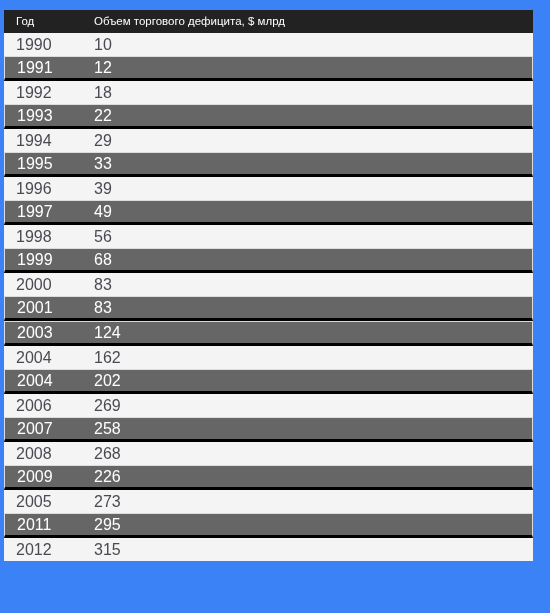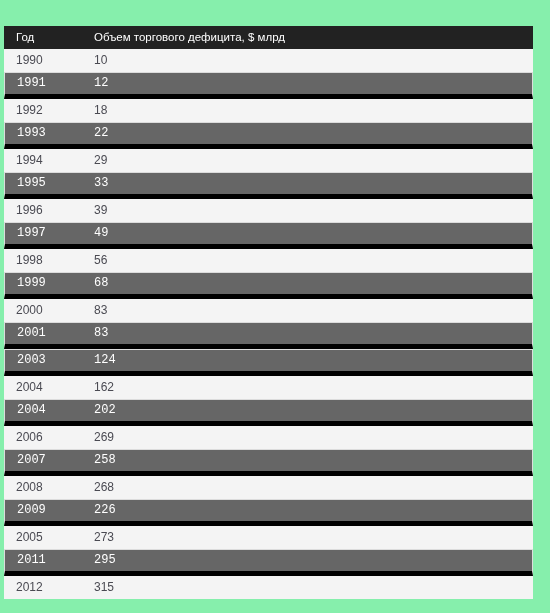--- a/index.html
+++ b/index.html
@@ -11,22 +11,22 @@
     height: 613px;
     background: #f4f4f4;
     font-family: "Liberation Sans", sans-serif;
     overflow: hidden;
   }
 
   #table-wrap {
     width: 550px;
     height: 613px;
     box-sizing: border-box;
-    padding: 26px 17px 0 4px;
-    background: #86efac;
+    padding: 10px 17px 0 4px;
+    background: #3b82f6;
   }
 
   table.data-table {
     width: 529px;
     border-collapse: separate;
     border-spacing: 0 0;
     table-layout: fixed;
     background: transparent;
   }
 
@@ -45,21 +45,21 @@
     margin: 0;
     border: 0;
     white-space: nowrap;
     overflow: hidden;
   }
   thead tr.header-row th.value-header {
     padding-left: 8px;
   }
 
   tbody tr.row td {
-    font-size: 12px;
+    font-size: 16px;
     height: 23px;
     line-height: 23px;
     padding: 0 0 0 12px;
     border: 0;
     white-space: nowrap;
     overflow: hidden;
     vertical-align: middle;
   }
   tbody tr.row td.value-cell {
     padding-left: 8px;
@@ -67,22 +67,21 @@
 
   tbody tr.row-light td {
     background: #f4f4f4;
     color: #4a4a52;
   }
 
   tbody tr.row-dark td {
     background: #666666;
     color: #ffffff;
     border-top: 1px solid #dcdcdc;
-    border-bottom: 5px solid #000000;
-    font-family: Liberation Mono, monospace;
+    border-bottom: 3px solid #000000;
   }
   tbody tr.row-dark td:first-child {
     border-left: 1px solid #dcdcdc;
   }
   tbody tr.row-dark td:last-child {
     border-right: 1px solid #dcdcdc;
   }
 
   tbody tr.row-dark td { height: 21px; line-height: 21px; }
 </style>

